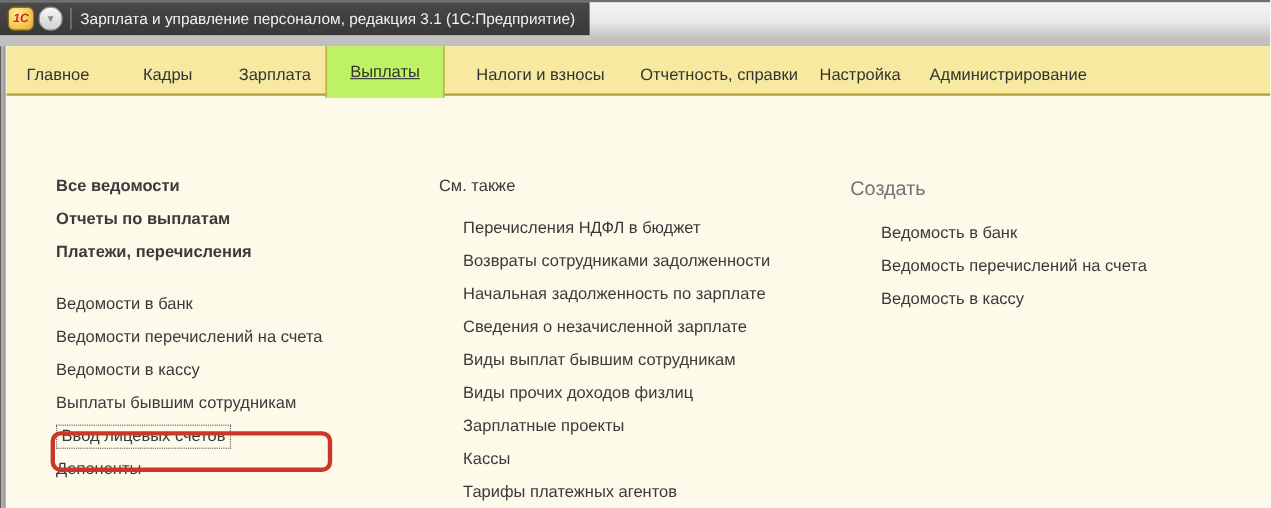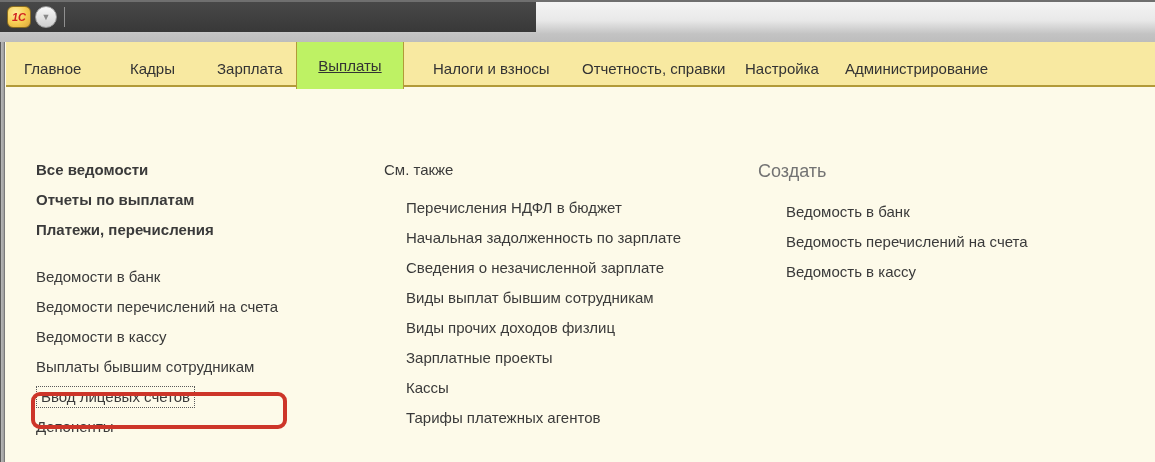--- a/index.html
+++ b/index.html
@@ -61,21 +61,21 @@
   }
   .tab-active {
     position:absolute; top:0; left:290px; width:108px; height:47px;
     background:#bef264; border-left:1px solid #b29a39; border-right:1px solid #b29a39;
     display:flex; align-items:center; justify-content:center;
     font-size:15px; color:#333; cursor:pointer; z-index:2;
   }
   .tab-active .tab-label { text-decoration:underline; line-height:normal; }
   
   .content {
-    position:absolute; top:89px; left:7px; width:934px; height:373px;
+    position:absolute; top:89px; left:22px; width:934px; height:373px;
     background:#fdfae9;
   }
   .item {
     display:block; height:30px; line-height:30px;
     font-size:15px; color:#3a3a3a; white-space:nowrap; cursor:pointer;
   }
   .item-bold { font-weight:bold; }
   .col1 { position:absolute; left:29px; top:66px; }
   .grp-commands { margin-top:17px; }
   .see-also-header {
@@ -105,20 +105,21 @@
 
   <div class="titlebar">
     <div class="title-dark">
       <span class="logo-btn">
         <span class="logo-txt">1С</span>
       </span>
       <span class="arrow-btn">
         <span class="arrow-glyph">▼</span>
       </span>
       <span class="tsep"></span>
+      <span class="title-text">Зарплата и управление персоналом, редакция 3.1  (1С:Предприятие)</span>
     </div>
   </div>
 
   <div class="edge-left"></div>
 
   <div class="tabbar">
     <span class="tab" style="left:18px">Главное</span>
     <span class="tab" style="left:124px">Кадры</span>
     <span class="tab" style="left:211px">Зарплата</span>
     <span class="tab-active">
@@ -144,20 +145,21 @@
         <span class="item">
           <span class="focus-text">Ввод лицевых счетов</span>
         </span>
         <span class="item">Депоненты</span>
       </div>
     </div>
 
     <span class="see-also-header">См. также</span>
     <div class="col2">
       <span class="item">Перечисления НДФЛ в бюджет</span>
+      <span class="item">Возвраты сотрудниками задолженности</span>
       <span class="item">Начальная задолженность по зарплате</span>
       <span class="item">Сведения о незачисленной зарплате</span>
       <span class="item">Виды выплат бывшим сотрудникам</span>
       <span class="item">Виды прочих доходов физлиц</span>
       <span class="item">Зарплатные проекты</span>
       <span class="item">Кассы</span>
       <span class="item">Тарифы платежных агентов</span>
     </div>
 
     <span class="create-header">Создать</span>

